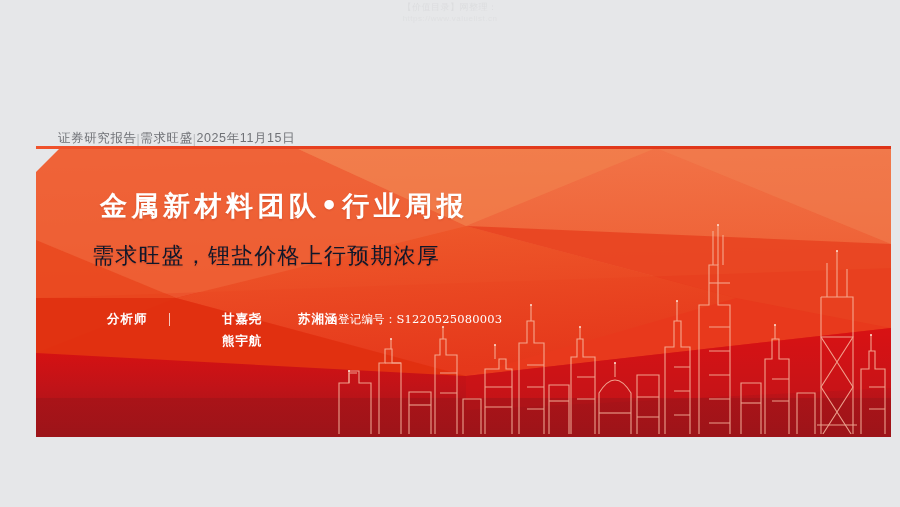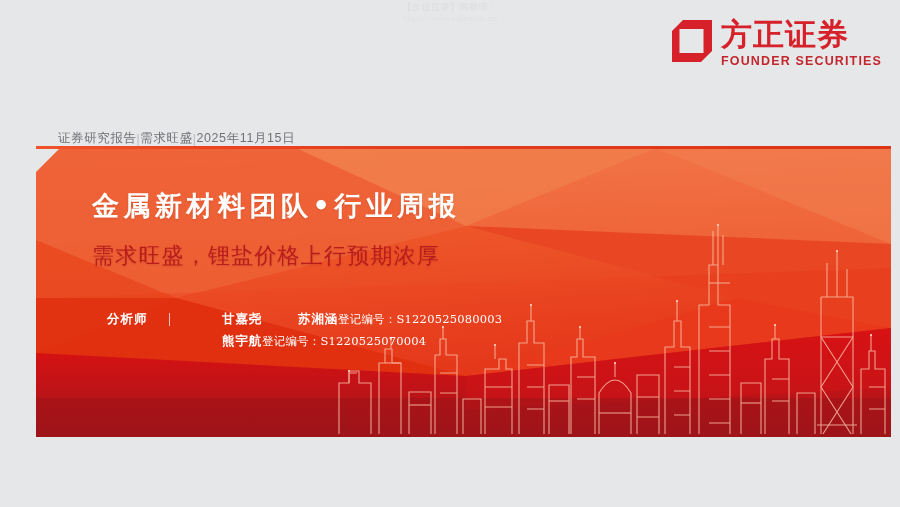--- a/index.html
+++ b/index.html
@@ -58,31 +58,31 @@
     background:#e03018;
   }
   .banner svg.bg{position:absolute;inset:0;width:100%;height:100%;display:block;}
   .accent-line{
     position:absolute;left:36px;top:145.5px;width:855px;height:3px;
     background:linear-gradient(90deg,#f0532c 0%,#ea4421 18%,#e23a1c 60%,#de3418 100%);
   }
 
   
   .title{
-    position:absolute;left:92px;top:189px;
+    position:absolute;left:100px;top:189px;
     font-family:"DejaVu Sans","Liberation Sans",sans-serif;
     font-weight:bold;font-size:27px;line-height:34px;
     color:#ffffff;letter-spacing:4.5px;white-space:nowrap;
     text-shadow:0 1px 2px rgba(120,20,10,.18);
   }
   .subtitle{
     position:absolute;left:92px;top:241px;
     font-family:"DejaVu Sans","Liberation Sans",sans-serif;
     font-size:22px;line-height:30px;
-    color:#b91c1c;letter-spacing:1.2px;white-space:nowrap;
+    color:#0f172a;letter-spacing:1.2px;white-space:nowrap;
     text-shadow:0 1px 2px rgba(120,20,10,.18);
   }
 
   .analysts{
     position:absolute;left:107px;top:308px;
     color:#ffffff;white-space:nowrap;
   }
   .an-row{display:flex;align-items:center;height:22px;}
   .an-label{
     font-weight:bold;font-size:12.5px;letter-spacing:1px;
@@ -125,32 +125,20 @@
 <body>
 
 <div class="page">
 
   <div class="watermark">
     <span>【价值目录】网整理：</span>
     <span class="wm2">https://www.valuelist.cn</span>
   </div>
 
   <div class="brand">
-    <div class="brand-row">
-      <span class="logo-mark">
-        <svg viewBox="0 0 40 42" width="40" height="42" aria-hidden="true">
-          <path d="M11 0 H40 V31 L29 42 H0 V11 Z" fill="#d6212a"></path>
-          <rect x="7.5" y="9" width="24" height="24" fill="#e6e7e9"></rect>
-        </svg>
-      </span>
-      <span class="brand-text">
-        <span class="brand-cn">方正证券</span>
-        <span class="brand-en">FOUNDER SECURITIES</span>
-      </span>
-    </div>
   </div>
 
   <div class="breadcrumb">
     <span>证券研究报告</span>
     <span class="sep">|</span>
     <span>需求旺盛</span>
     <span class="sep">|</span>
     <span>2025年11月15日</span>
   </div>
 
@@ -280,19 +268,18 @@
       <span class="an-label">分析师</span>
       <span class="an-divider"></span>
       <span class="an-name">甘嘉尧</span>
       <span class="an-name2">苏湘涵</span>
       <span class="an-reg"><span>登记编号：</span><span>S1220525080003</span></span>
     </div>
     <div class="an-row">
       <span class="an-label"></span>
       <span class="an-divider ghost"></span>
       <span class="an-name">熊宇航</span>
-      <span class="an-reg"><span>登记编号：</span><span>S1220525070004</span></span>
     </div>
   </div>
 
   <div class="bottom-rule"></div>
 
 </div>
 
 </body></html>

